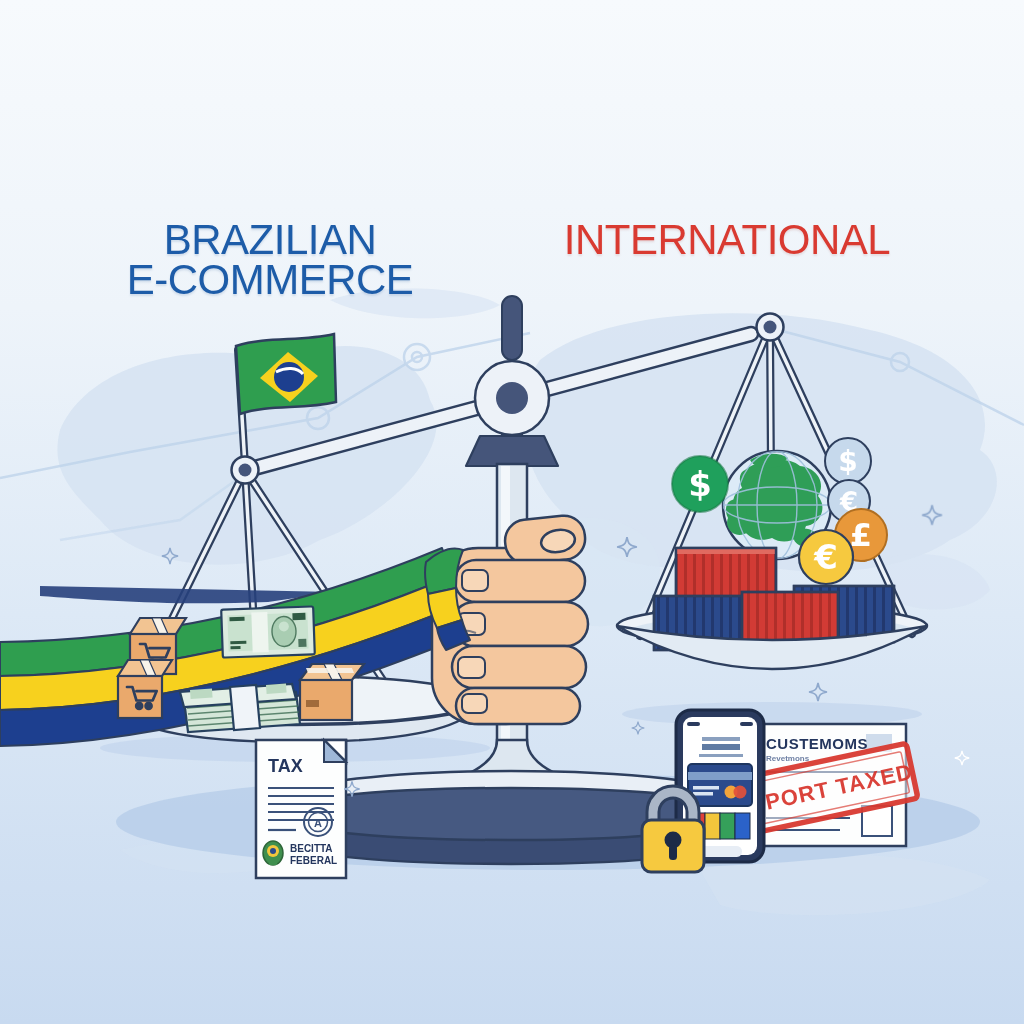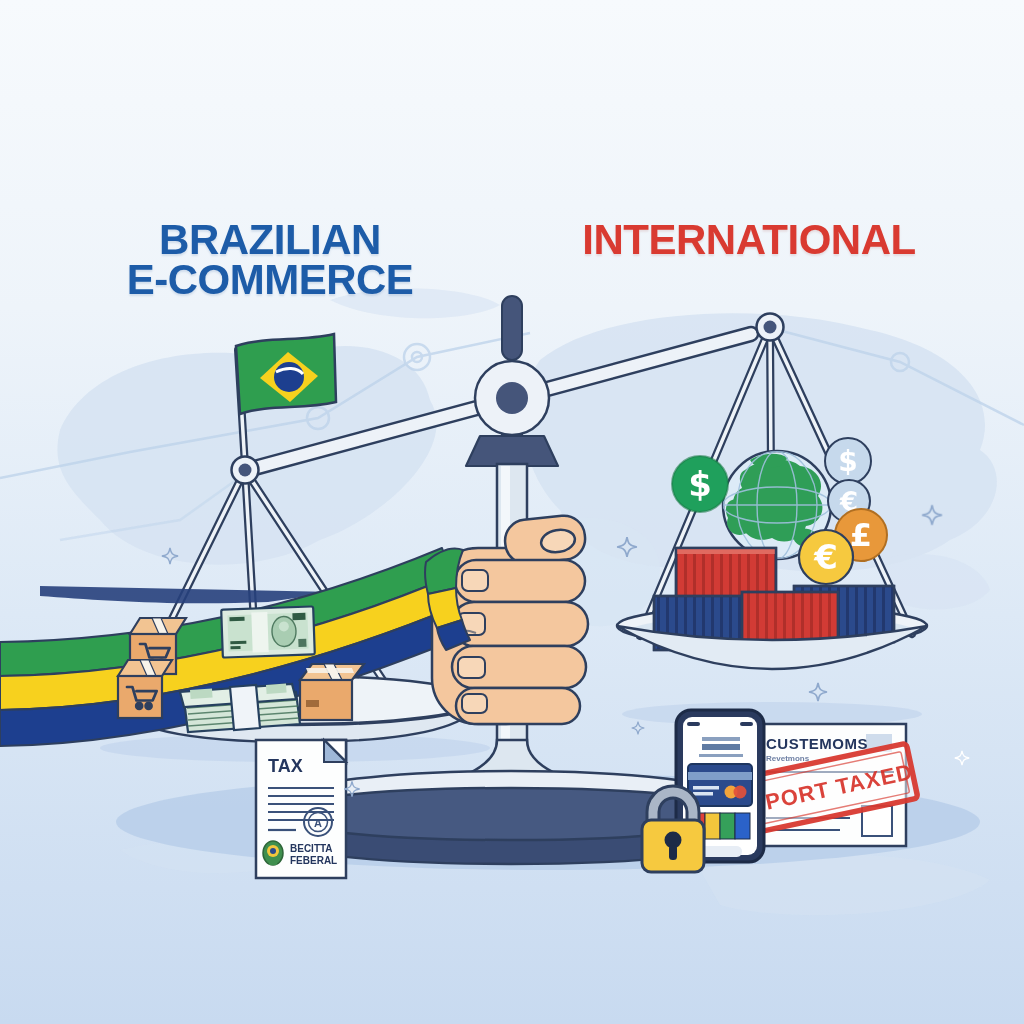--- a/index.html
+++ b/index.html
@@ -1,24 +1,24 @@
 <!DOCTYPE html>
 <html><head>
 <meta charset="utf-8">
 <style>
   html,body{margin:0;padding:0;background:#dfe9f5;}
   .stage{position:relative;width:1024px;height:1024px;overflow:hidden;
          font-family:"Liberation Sans",sans-serif;
          background:linear-gradient(180deg,#f7fafd 0%,#eef4fa 30%,#dde9f6 60%,#c8daf0 100%);}
   .art{position:absolute;left:0;top:0;width:1024px;height:1024px;}
-  .title{position:absolute;top:220px;text-align:center;font-weight:bold;
+  .title{position:absolute;top:220px;text-align:center;font-weight:normal;
          font-size:42px;line-height:40px;letter-spacing:-0.5px;
          font-family:"Liberation Sans",sans-serif;}
   .title-left{left:52px;width:436px;color:#1d5ca8;text-shadow:0 2px 2px rgba(120,150,190,.25);}
-  .title-right{left:534px;width:430px;color:#d93a31;text-shadow:0 2px 2px rgba(190,130,130,.22);}
+  .title-right{left:512px;width:430px;color:#d93a31;text-shadow:0 2px 2px rgba(190,130,130,.22);}
   .coin-t{font-family:"DejaVu Sans",sans-serif;font-weight:bold;fill:#ffffff;text-anchor:middle;}
   .doc-title{font-family:"Liberation Sans",sans-serif;font-weight:bold;fill:#24365e;}
   .doc-sub{font-family:"Liberation Sans",sans-serif;font-weight:bold;fill:#6d7fa3;}
   .doc-agency{font-family:"Liberation Sans",sans-serif;font-weight:bold;fill:#24365e;}
   .seal-t{font-family:"Liberation Sans",sans-serif;font-weight:bold;fill:#3a517a;text-anchor:middle;}
   .stamp-t{font-family:"Liberation Sans",sans-serif;font-weight:bold;fill:#d93a31;
            letter-spacing:1px;text-anchor:middle;}
 </style>
 </head>
 <body>

